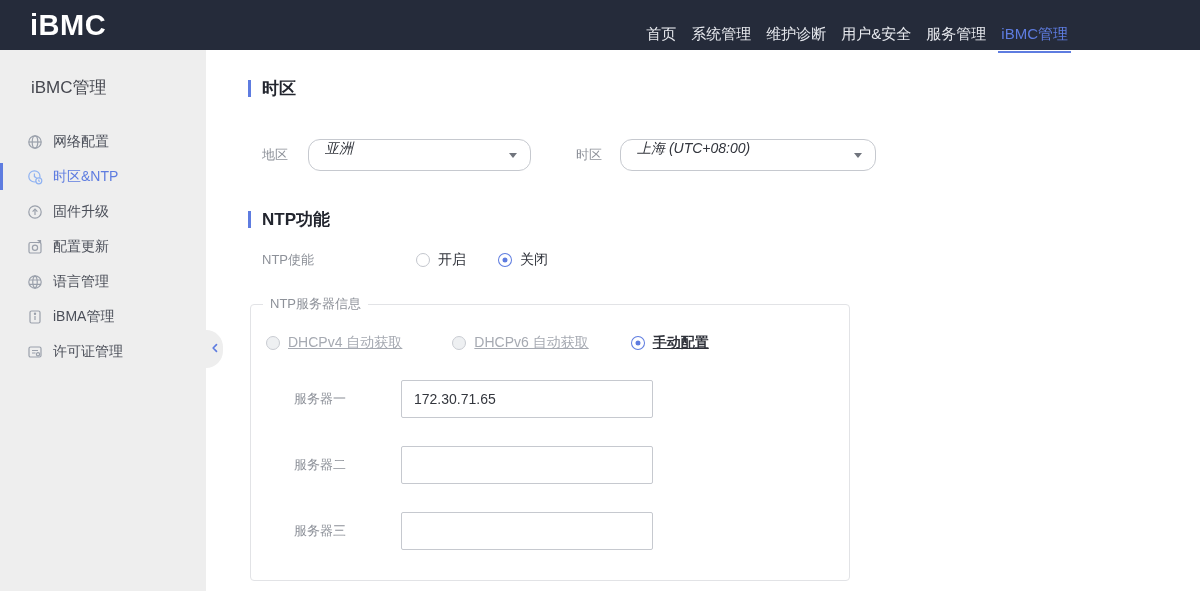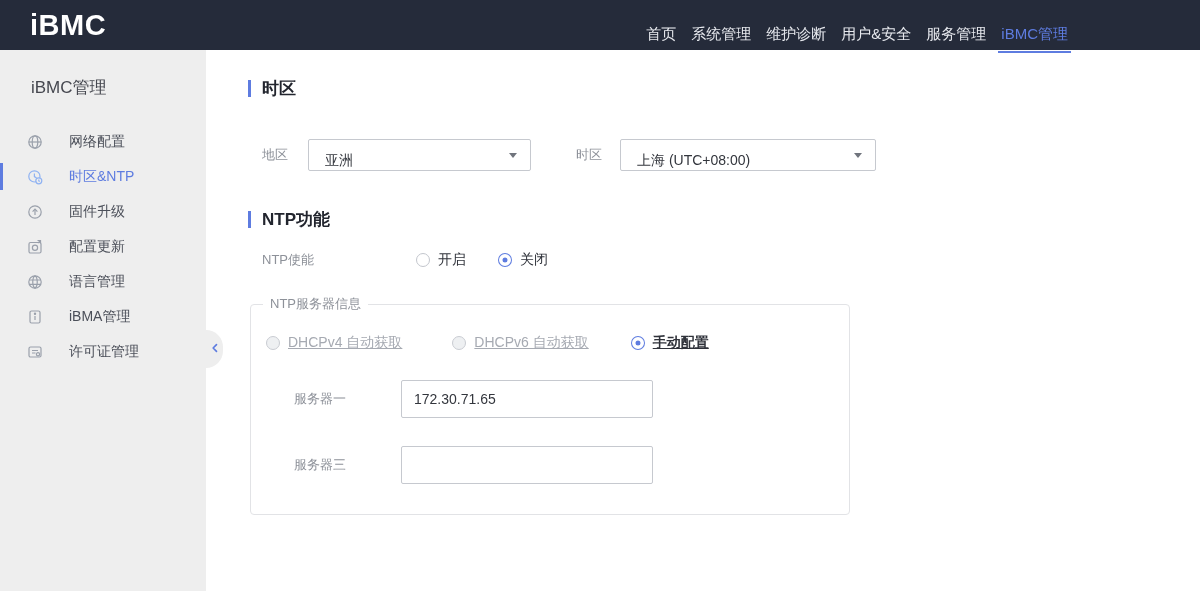--- a/index.html
+++ b/index.html
@@ -12,43 +12,43 @@
   .topnav { margin-left:auto; display:flex; list-style:none; gap:15px; padding-right:132px;margin-top:17px; }
   .topnav li { position:relative; font-size:15px; color:#e7e9ee; line-height:50px; cursor:pointer; white-space:nowrap; }
   .topnav li.active { color:#5e7ce0; }
   .topnav li.active::after { content:""; position:absolute; left:-3px; right:-3px; bottom:6px; height:2px; background:#5e7ce0; }
 
   
   .layout { display:flex; height:541px; }
   .sidebar { width:206px; background:#eeeeee; position:relative; flex:none; }
   .sidebar-title { margin:26px 0 0 31px; font-size:17px; color:#45474f; }
   .menu { list-style:none; margin-top:25px; }
-  .menu li { height:35px; display:flex; align-items:center; padding-left:27px; gap:26px;
+  .menu li { height:35px; display:flex; align-items:center; padding-left:27px; gap:10px;
     font-size:14px; color:#4b4f59; cursor:pointer; position:relative; }
   .menu li .mi { width:16px; height:16px; color:#9aa0ab; flex:none; display:flex; }
   .menu li.active { color:#5e7ce0; }
   .menu li.active .mi { color:#8fb2f2; }
   .menu li.active::before { content:""; position:absolute; left:0; top:4px; height:27px; width:3px; background:#5e7ce0; }
   .collapse-tab { position:absolute; top:280px; right:-17px; width:17px; height:38px; background:#eeeeee;
     border-radius:0 19px 19px 0; display:flex; align-items:center; justify-content:center;
     color:#5e7ce0; cursor:pointer; }
 
   
   .main { flex:1; background:#ffffff; padding:27px 0 0 42px; }
   .section-title { display:flex; align-items:center; gap:11px; }
   .section-title .bar { width:3px; height:17px; background:#5e7ce0; }
   .section-title h2 { font-size:17px; font-weight:bold; color:#22252e; }
 
   .tz-row { display:flex; align-items:center; margin:39px 0 0 14px; }
   .flabel { font-size:13px; color:#8d9199; }
   .lbl-region { width:46px; }
   .lbl-tz { width:44px; margin-left:45px; }
-  .select { height:32px; border:1px solid #c6c9cf; border-radius:2px; background:#fff;
-    display:flex; align-items:flex-end; padding:0 30px 0 16px; font-size:14px; color:#33363d;
-    position:relative; cursor:pointer; }
+  .select { height:32px; border:1px solid #c6c9cf; border-radius:12px; background:#fff;
+    display:flex; align-items:flex-start; padding:0 30px 0 16px; font-size:14px; color:#33363d;
+    position:relative; cursor:pointer;font-style:italic; }
   .sel-region { width:223px; }
   .sel-tz { width:256px; }
   .caret { position:absolute; right:13px; top:50%; margin-top:-2px; width:0; height:0;
     border-left:4.5px solid transparent; border-right:4.5px solid transparent; border-top:5px solid #70747d; }
 
   .ntp-title { margin-top:37px; }
   .enable-row { display:flex; align-items:center; margin:20px 0 0 14px; }
   .enable-row .flabel { width:154px; }
   .radio-opt { display:flex; align-items:center; gap:8px; font-size:14px; color:#2f323a; cursor:pointer; }
   .radio { width:14px; height:14px; border-radius:50%; border:1px solid #c3c6cd; background:#fff; flex:none;
@@ -229,19 +229,23 @@
           <span class="radio checked"></span>
           <span>手动配置</span>
         </span>
       </div>
 
       <div class="server-row">
         <span class="flabel">服务器一</span>
         <input class="tinput" type="text" value="172.30.71.65" style="">
       </div>
       <div class="server-row">
+        <span class="flabel">服务器二</span>
+        <input class="tinput" type="text" value="" style="">
+      </div>
+      <div class="server-row">
         <span class="flabel">服务器三</span>
         <input class="tinput" type="text" value="" style="">
       </div>
     </fieldset>
 
   </main>
 </div>
 
 </body></html>

